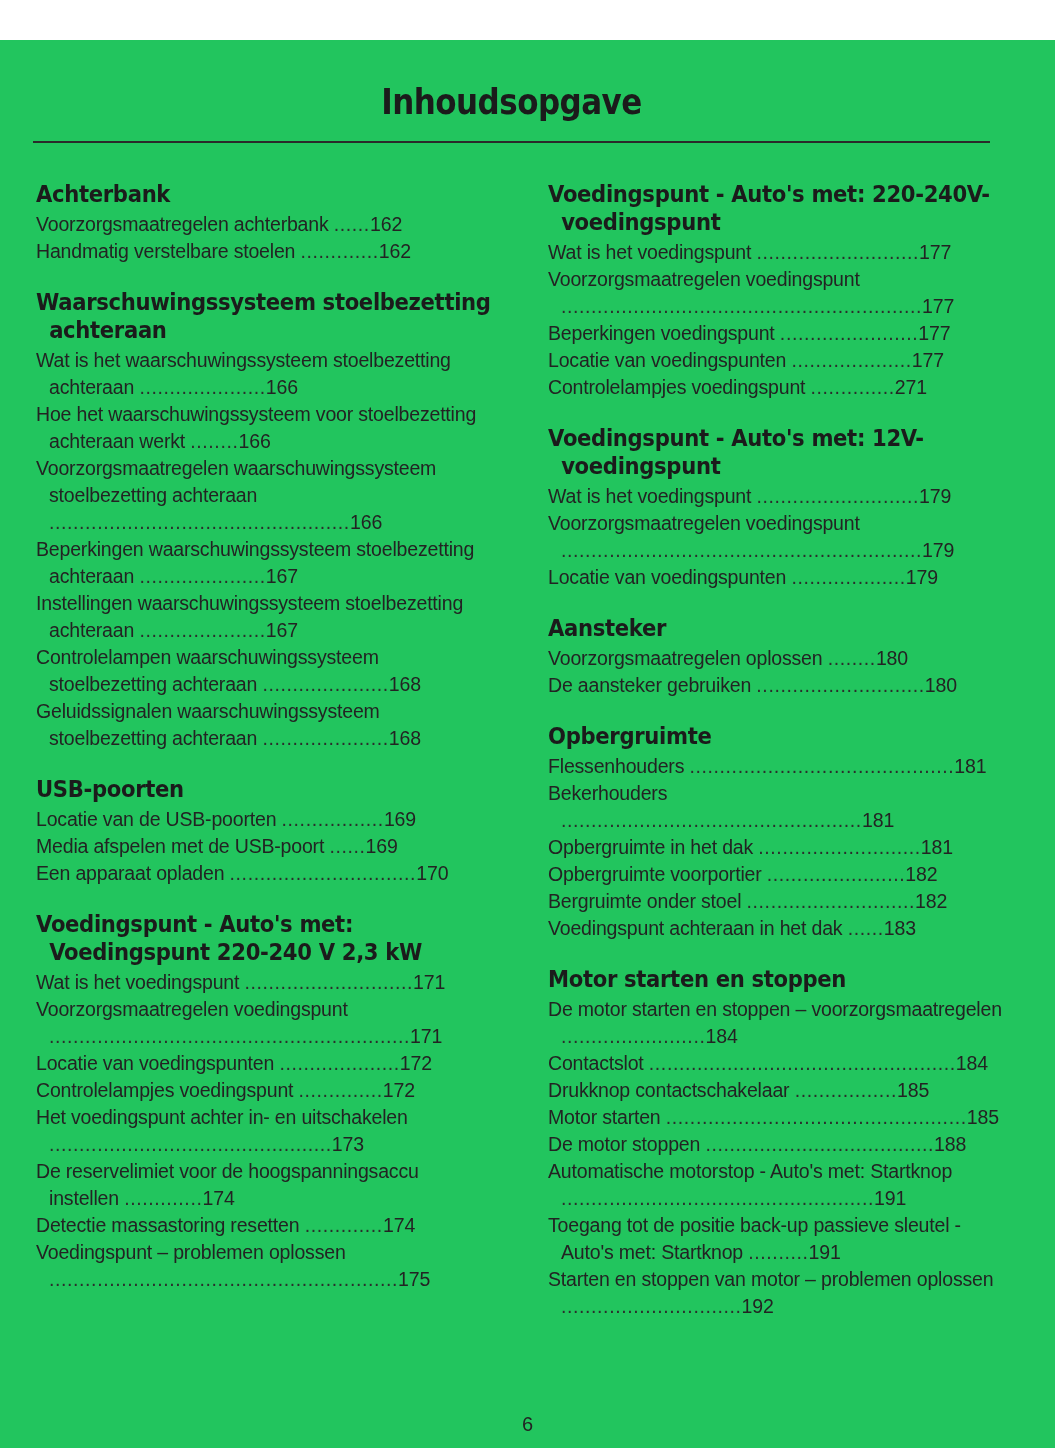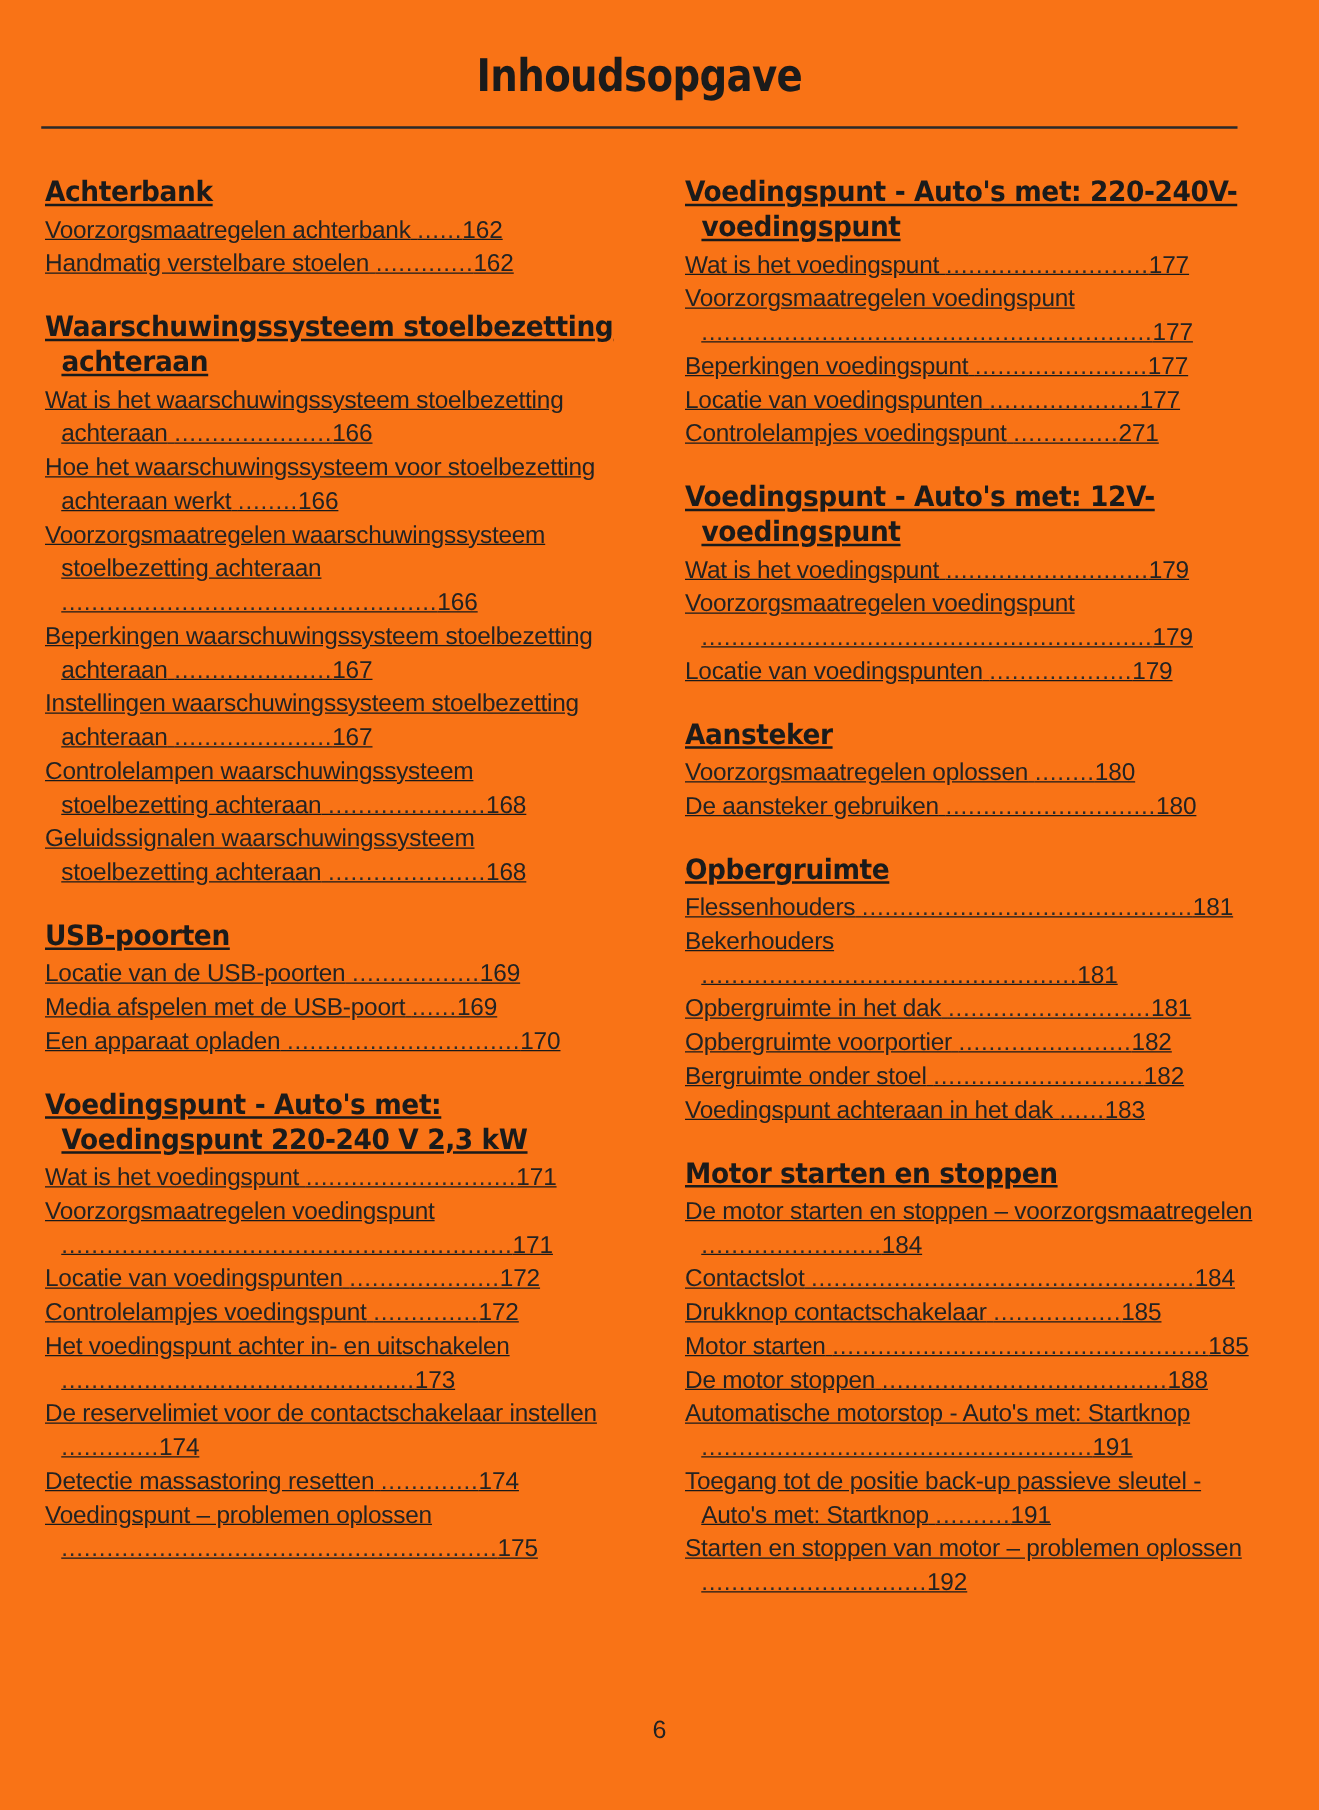--- a/index.html
+++ b/index.html
@@ -13,21 +13,22 @@
     height: 1448px;
     position: relative;
     font-family: "Liberation Sans", sans-serif;
     color: #1a1a1a;
     overflow: hidden;
   }
 
   .page {
     position: absolute;
     inset: 0;
-    background: #f97316;
+    background: #22c55e;
+    margin-top: 40px;
   }
 
   
   .page-header {
     position: absolute;
     left: 33px;
     top: 40px;
     width: 957px;
     text-align: center;
   }
@@ -63,21 +64,20 @@
     position: absolute;
     top: 0;
     width: 456px;
   }
   .column.left  { left: 36px; }
   .column.right { left: 548px; }
 
   
   .section {
     margin: 0;
-    text-decoration: underline;
   }
   .section + .section {
     margin-top: 23px;
   }
   .section-heading {
     font-family: "DejaVu Sans", sans-serif;
     font-weight: bold;
     font-size: 22.5px;
     line-height: 28px;
     letter-spacing: -0.35px;
@@ -171,21 +171,21 @@
           </ul>
         </div>
         <div class="section">
           <div class="section-heading">Voedingspunt - Auto's met: Voedingspunt 220-240 V 2,3 kW</div>
           <ul class="entry-list">
             <li class="entry"><span class="entry-title">Wat is het voedingspunt</span> <span class="leader">............................</span><span class="pagenum">171</span></li>
             <li class="entry"><span class="entry-title">Voorzorgsmaatregelen voedingspunt</span> <span class="leader">............................................................</span><span class="pagenum">171</span></li>
             <li class="entry"><span class="entry-title">Locatie van voedingspunten</span> <span class="leader">....................</span><span class="pagenum">172</span></li>
             <li class="entry"><span class="entry-title">Controlelampjes voedingspunt</span> <span class="leader">..............</span><span class="pagenum">172</span></li>
             <li class="entry"><span class="entry-title">Het voedingspunt achter in- en uitschakelen</span> <span class="leader">...............................................</span><span class="pagenum">173</span></li>
-            <li class="entry"><span class="entry-title">De reservelimiet voor de contactschakelaar instellen</span> <span class="leader">.............</span><span class="pagenum">174</span></li>
+            <li class="entry"><span class="entry-title">De reservelimiet voor de hoogspanningsaccu instellen</span> <span class="leader">.............</span><span class="pagenum">174</span></li>
             <li class="entry"><span class="entry-title">Detectie massastoring resetten</span> <span class="leader">.............</span><span class="pagenum">174</span></li>
             <li class="entry"><span class="entry-title">Voedingspunt – problemen oplossen</span> <span class="leader">..........................................................</span><span class="pagenum">175</span></li>
           </ul>
         </div>
       </div>
     <div class="column right" id="col-right">
         <div class="section">
           <div class="section-heading">Voedingspunt - Auto's met: 220-240V-voedingspunt</div>
           <ul class="entry-list">
             <li class="entry"><span class="entry-title">Wat is het voedingspunt</span> <span class="leader">...........................</span><span class="pagenum">177</span></li>

